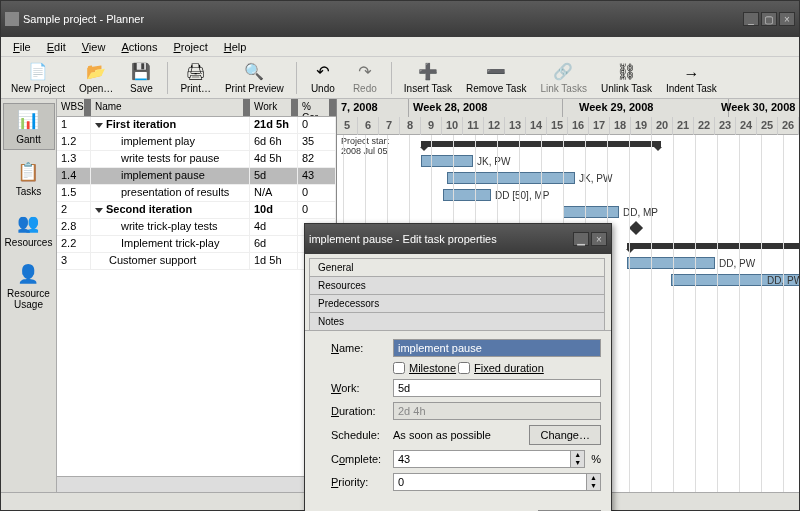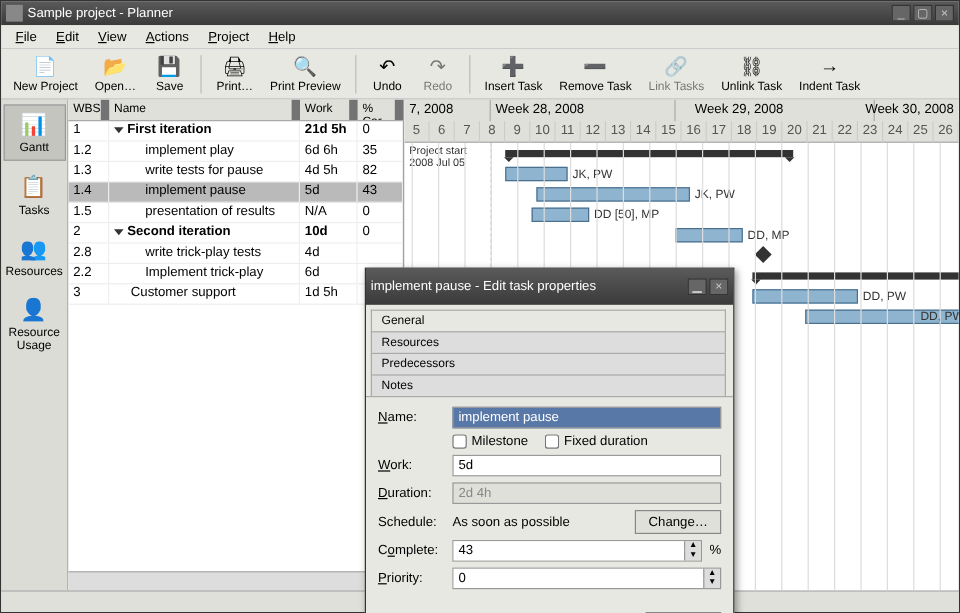--- a/index.html
+++ b/index.html
@@ -1,18 +1,18 @@
 <!DOCTYPE html>
 <html><head>
 <meta charset="utf-8">
 <style>
 * { box-sizing: border-box; margin: 0; padding: 0; font-family: sans-serif; font-size: 11px; }
 body { background: #4a4a4a; width: 800px; height: 511px; overflow: hidden; }
 .window { background: #e8e8e3; border: 1px solid #333; width: 800px; height: 511px; display: flex; flex-direction: column; }
-.titlebar { background: linear-gradient(#5a5a5a,#3a3a3a); color: #fff; height: 20px; display: flex; align-items: center; padding: 0 4px; font-size: 12px; }
+.titlebar { background: linear-gradient(#5a5a5a,#3a3a3a); color: #fff; height: 36px; display: flex; align-items: center; padding: 0 4px; font-size: 12px; }
 .titlebar-icon { width: 14px; height: 14px; background: #888; margin-right: 4px; display:inline-block;}
 .titlebar-spacer { flex: 1; }
 .titlebar-btn { width: 16px; height: 14px; background: #666; border:1px solid #333; margin-left: 2px; display:inline-flex;align-items:center;justify-content:center;color:#ccc;font-size:10px;}
 .menubar { background: #e8e8e3; height: 20px; display: flex; align-items: center; padding: 0 4px; border-bottom: 1px solid #ccc; }
 .menubar span { padding: 2px 8px; cursor: default; }
 .menubar span u { text-decoration: underline; }
 .toolbar { background: #e8e8e3; height: 42px; display: flex; align-items: center; padding: 2px 4px; border-bottom: 1px solid #bbb; gap: 2px;}
 .tool { display: flex; flex-direction: column; align-items: center; padding: 2px 6px; cursor: default; min-width: 40px;}
 .tool.disabled { opacity: 0.5; }
 .tool-icon { width: 20px; height: 20px; display:flex;align-items:center;justify-content:center;font-size:16px;}
@@ -31,21 +31,21 @@
 .th.wbs { width: 34px; } .th.name { flex: 1; } .th.work { width: 48px; } .th.pc { width: 38px; }
 .tbody { flex: 1; overflow: hidden; }
 .tr { display: flex; height: 17px; border-bottom: 1px solid #eee; }
 .tr.selected { background: #bababa; color:#000;}
 .td { border-right: 1px solid #eee; padding: 1px 4px; overflow: hidden; white-space: nowrap; font-size: 11px;}
 .td.wbs { width: 34px; } .td.name { flex: 1; } .td.work { width: 48px; } .td.pc { width: 38px; }
 .bold { font-weight: bold; }
 .indent1 { padding-left: 18px; } .indent2 { padding-left: 30px; }
 .tri { display:inline-block; width:0;height:0;border-left:4px solid transparent;border-right:4px solid transparent;border-top:5px solid #333;margin-right:3px;vertical-align:middle;}
 .gantt { flex: 1; background: #fff; position: relative; overflow: hidden; }
-.gantt-head { height: 36px; background: #e0e0db; border-bottom: 1px solid #aaa; position: relative; font-size:10px;}
+.gantt-head { height: 36px; background: #e0e0db; border-bottom: 1px solid #aaa; position: relative; font-size:10px;font-weight:bold;}
 .wk { position: absolute; top: 0; height: 18px; border-right: 1px solid #aaa; padding: 2px 4px; width: 154px;}
 .day-row { position: absolute; top:18px; height:18px; left:0; right:0; display:flex;}
 .day { width: 22px; border-right: 1px solid #ccc; text-align:center; padding-top:2px; color:#555;}
 .gantt-body { position: relative; height: 400px; }
 .vline { position:absolute; top:0; bottom:0; width:1px; background:#ddd;}
 .dashed { border-left: 1px dashed #558;}
 .ps-label { position:absolute; font-size:9px; color:#333; left:4px; top:2px; line-height:1.1;}
 .bar { position:absolute; height:12px; background:#8fb4d0; border:1px solid #4a7090;}
 .sum { position:absolute; height:6px; background:#333;}
 .sum::before,.sum::after{content:'';position:absolute;top:6px;width:0;height:0;border-left:4px solid transparent;border-right:4px solid transparent;border-top:4px solid #333;}
@@ -55,21 +55,21 @@
 .hscroll { height:16px; background:#ddd; border-top:1px solid #aaa;}
 .statusbar { height: 18px; background: #e0e0db; border-top:1px solid #aaa;}
 
 
 .dialog { position: absolute; left: 304px; top: 223px; width: 308px; background: #e8e8e3; border: 1px solid #333; box-shadow: 2px 2px 6px rgba(0,0,0,0.4); z-index:10;}
 .dlg-title { background: linear-gradient(#5a5a5a,#3a3a3a); color:#fff; height:30px; display:flex; align-items:center; padding:0 4px; font-size:11px;}
 .dlg-tabs { display:flex; border-bottom:1px solid #aaa; padding: 4px 4px 0; flex-direction: column;}
 .dlg-tab { padding:3px 8px; border:1px solid #aaa; border-bottom:none; background:#ddd; margin-right:2px; font-size:10px; cursor:default;}
 .dlg-tab.active { background:#e8e8e3;}
 .dlg-body { padding: 8px 10px; }
-.dlg-row { display:flex; align-items:center; margin-bottom:5px; gap:6px;}
+.dlg-row { display:flex; align-items:center; margin-bottom:5px; gap:6px;margin-left:16px;}
 .dlg-label { width: 56px; font-size:11px;}
 .dlg-input { flex:1; height:18px; border:1px solid #999; background:#fff; padding:1px 4px; font-size:11px;}
 .dlg-input.sel { background:#5878a8; color:#fff;}
 .dlg-input.ro { background:#e0e0db; color:#888;}
 .dlg-check { display:flex; align-items:center; gap:4px; font-size:11px;}
 .dlg-check input { width:12px; height:12px;}
 .dlg-btn { padding:3px 10px; border:1px solid #888; background:#e0e0db; font-size:11px; cursor:default; display:inline-flex;align-items:center;gap:4px;}
 .dlg-footer { display:flex; justify-content:flex-end; padding:6px 10px 10px;}
 .spin { display:flex; border:1px solid #999;}
 .spin input{border:none;flex:1;padding:1px 4px;font-size:11px;height:16px;}
@@ -330,21 +330,21 @@
     <div class="dlg-tab active">General</div>
     <div class="dlg-tab">Resources</div>
     <div class="dlg-tab">Predecessors</div>
     <div class="dlg-tab">Notes</div>
   </div>
   <div class="dlg-body">
     <div class="dlg-row">
       <div class="dlg-label"><u>N</u>ame:</div>
       <input class="dlg-input sel" value="implement pause" style="">
     </div>
-    <div class="dlg-row" style="padding-left:62px;gap:14px;">
+    <div class="dlg-row" style="padding-left:62px;gap:2px;text-decoration:underline;">
       <label class="dlg-check">
           <input type="checkbox" style="">
           <span>Milestone</span>
         </label>
       <label class="dlg-check">
           <input type="checkbox" style="">
           <span>Fixed duration</span>
         </label>
     </div>
     <div class="dlg-row">

